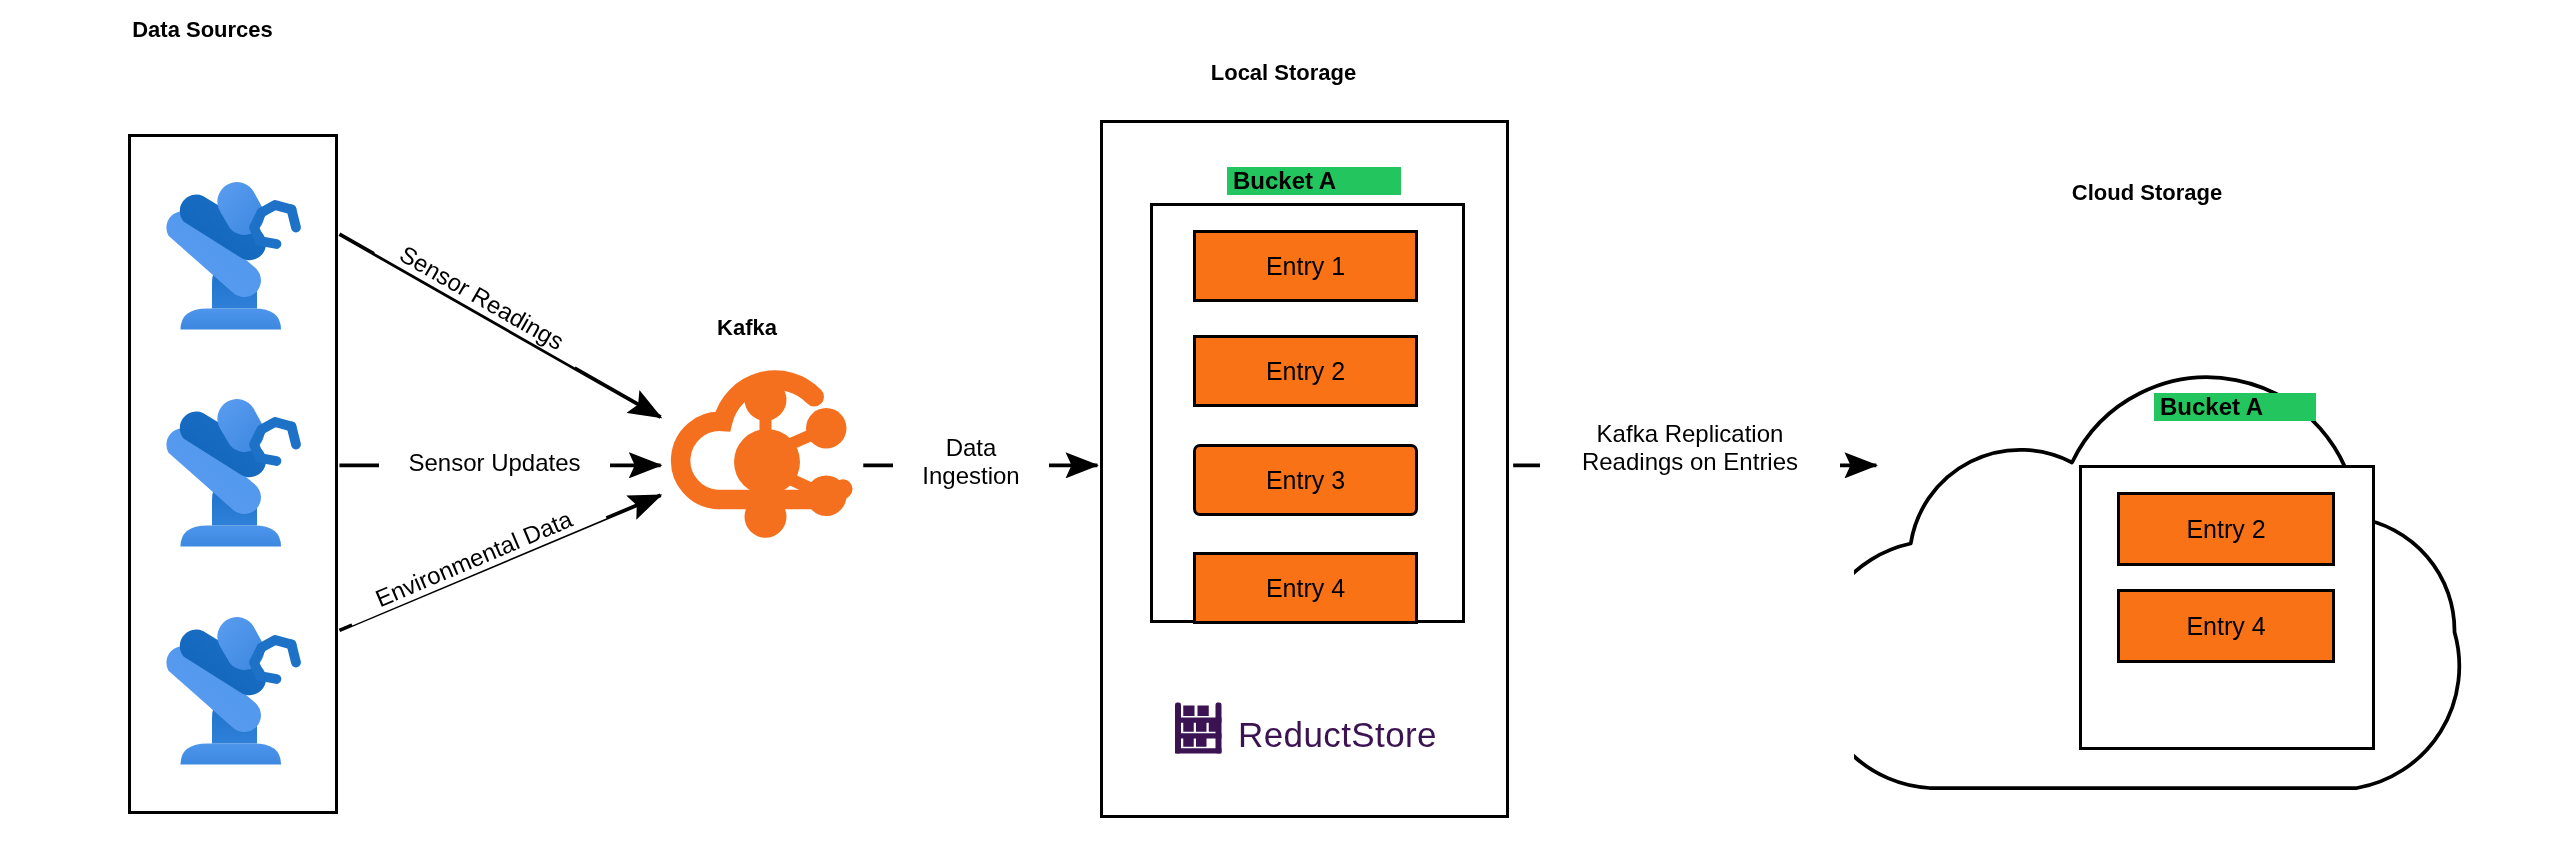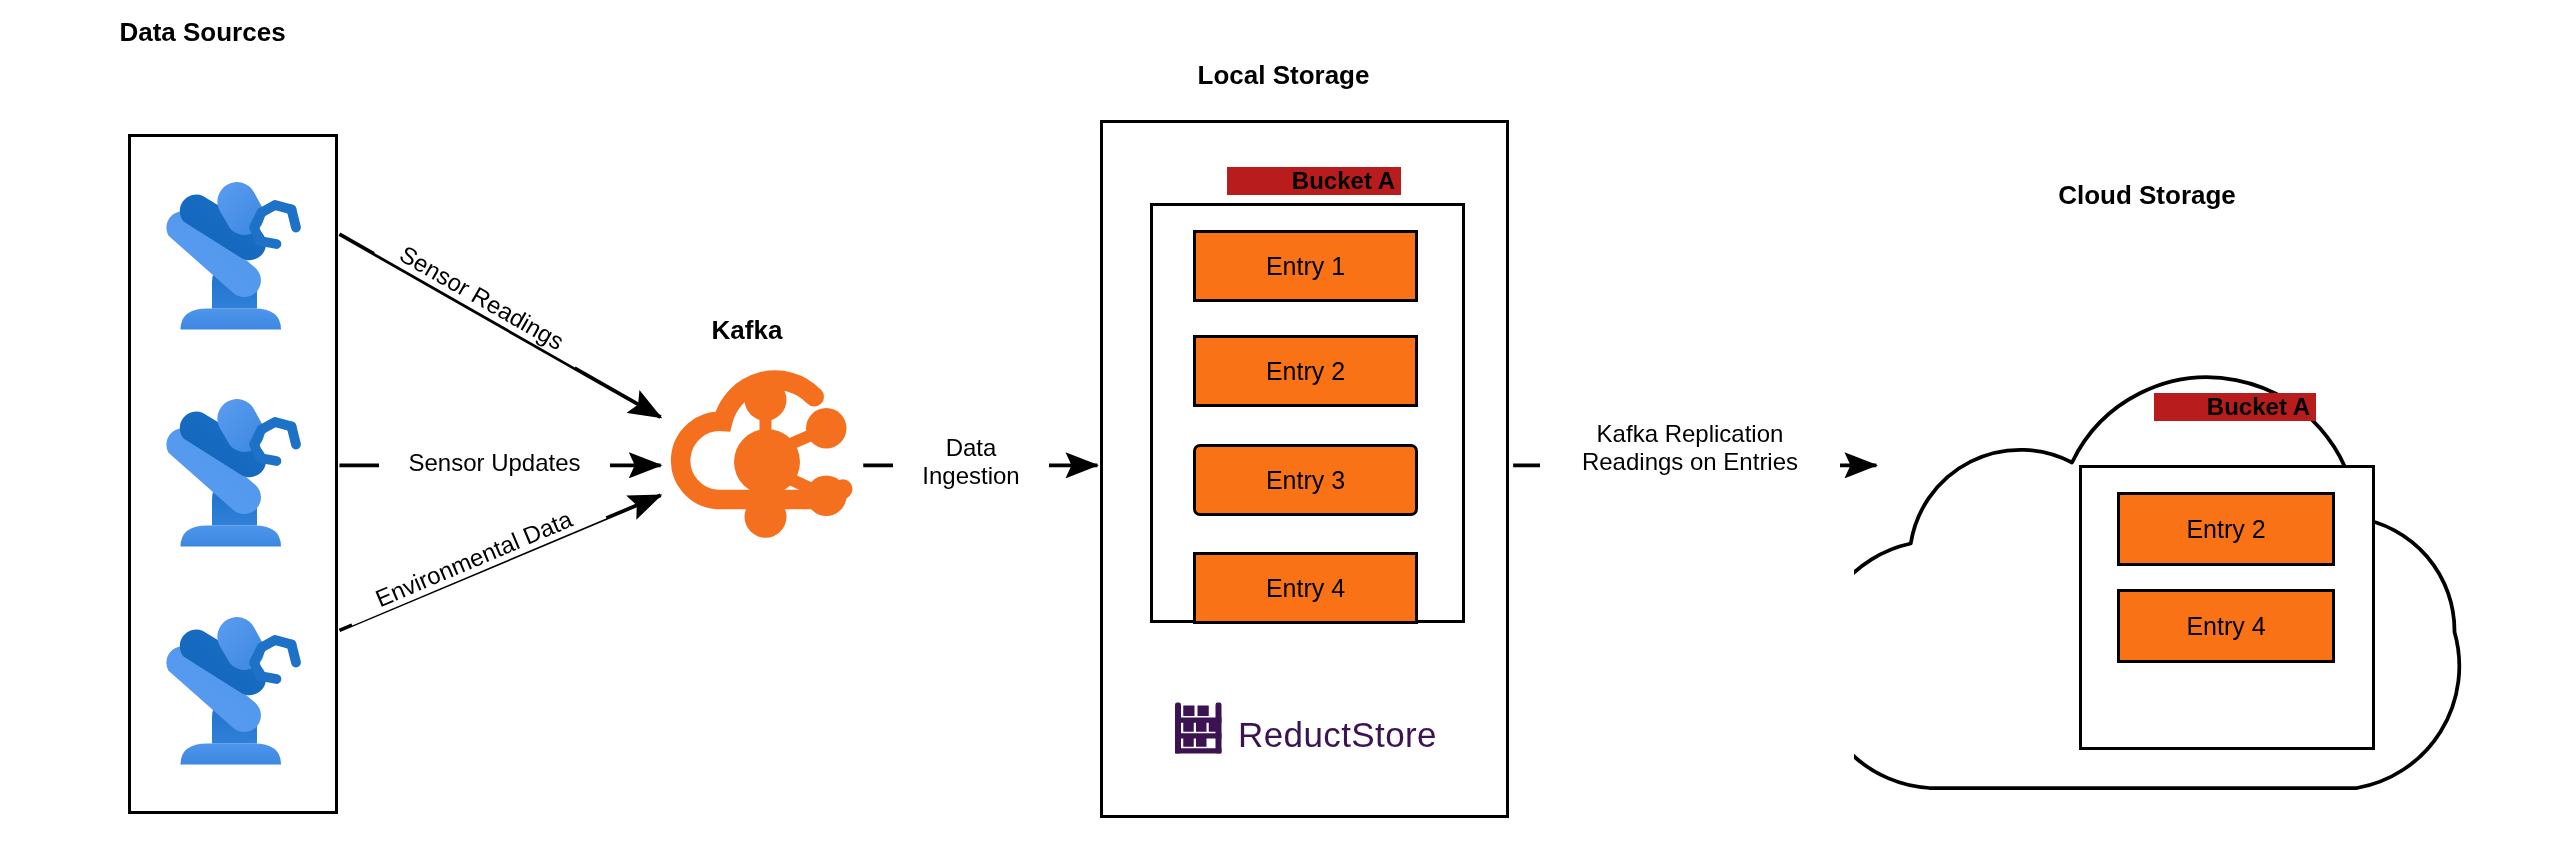--- a/index.html
+++ b/index.html
@@ -21,21 +21,21 @@
 
   
   .section-title {
     position: absolute;
     font-family: "Liberation Sans", sans-serif;
     font-weight: bold;
     color: #000000;
     white-space: nowrap;
     text-align: center;
   }
-  .title-lg { font-size: 26px; }
+  .title-lg { font-size: 22px; }
 
   
   .box-outline {
     position: absolute;
     border: 3.8px solid #000000;
     background: #ffffff;
     box-sizing: border-box;
   }
   .box-outline-thin {
     position: absolute;
@@ -43,25 +43,25 @@
     background: #ffffff;
     box-sizing: border-box;
   }
 
   
   .bucket-label {
     position: absolute;
     font-size: 24px;
     font-weight: bold;
     color: #000000;
-    background: #b91c1c;
+    background: #22c55e;
     padding: 0 6px;
     white-space: nowrap;
     z-index: 6;
-    text-align: right;
+    text-align: left;
   }
 
   
   .entry-box {
     position: absolute;
     background: #f97316;
     border: 3px solid #000000;
     box-sizing: border-box;
     display: flex;
     align-items: center;

